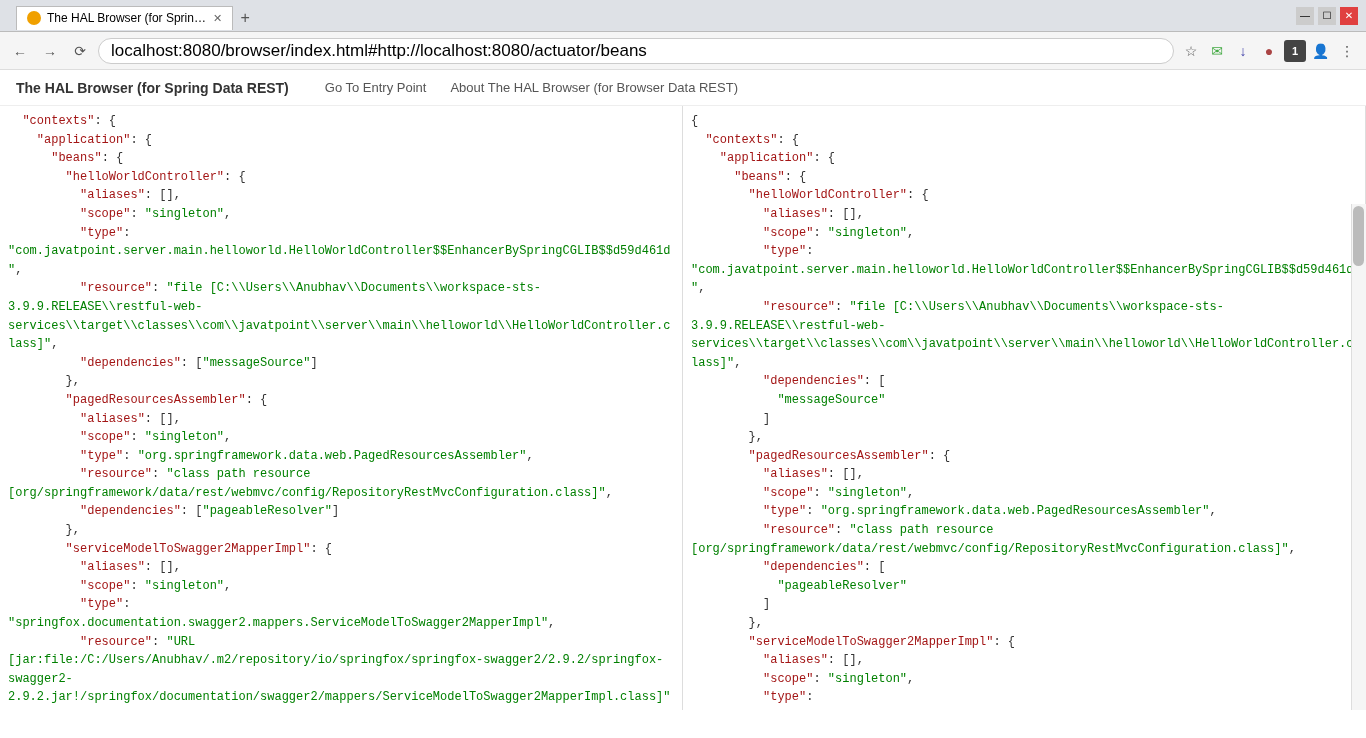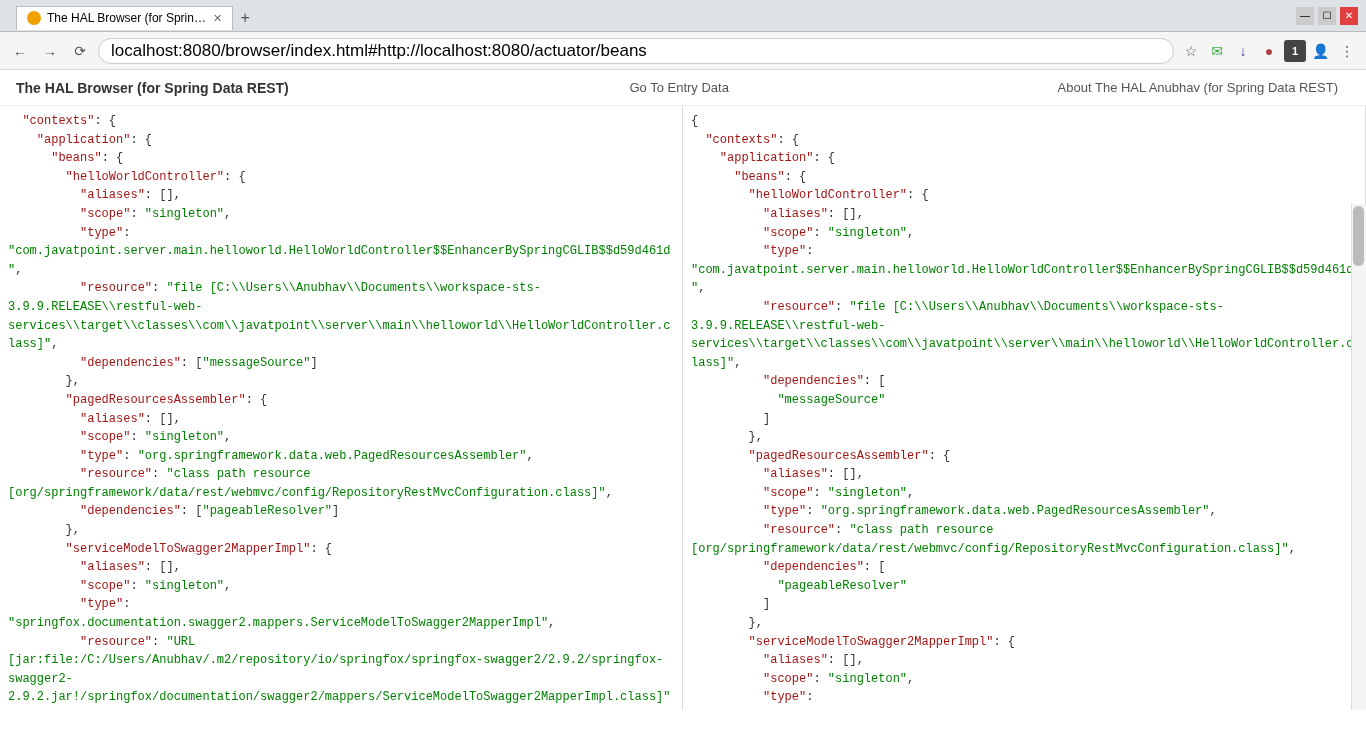--- a/index.html
+++ b/index.html
@@ -106,21 +106,20 @@
 
     
     .app-header {
       background: #fff;
       border-bottom: 1px solid #eee;
       height: 36px;
       display: flex;
       align-items: center;
       padding: 0 16px;
       gap: 0;
-      justify-content: space-between;
     }
     .app-title {
       font-size: 14px;
       font-weight: bold;
       color: #333;
       margin-right: 24px;
     }
     .nav-link {
       font-size: 13px;
       color: #555;
@@ -202,22 +201,22 @@
     <div class="browser-action-btn" style="color:#44a;">↓</div>
     <div class="browser-action-btn" style="color:#a44;">●</div>
     <div class="browser-action-btn" style="background:#444;color:#fff;border-radius:3px;font-size:11px;font-weight:bold;">1</div>
     <div class="browser-action-btn">👤</div>
     <div class="browser-action-btn">⋮</div>
   </div>
 </div>
 
 <div class="app-header">
   <span class="app-title">The HAL Browser (for Spring Data REST)</span>
-  <a class="nav-link">Go To Entry Data</a>
-  <a class="nav-link">About The HAL Anubhav (for Spring Data REST)</a>
+  <a class="nav-link">Go To Entry Point</a>
+  <a class="nav-link">About The HAL Browser (for Browser Data REST)</a>
 </div>
 
 <div class="content-area">
 
   <div class="pane">
     <pre><span class="json-punct">  </span><span class="json-key">"contexts"</span><span class="json-punct">: {</span>
 <span class="json-punct">    </span><span class="json-key">"application"</span><span class="json-punct">: {</span>
 <span class="json-punct">      </span><span class="json-key">"beans"</span><span class="json-punct">: {</span>
 <span class="json-punct">        </span><span class="json-key">"helloWorldController"</span><span class="json-punct">: {</span>
 <span class="json-punct">          </span><span class="json-key">"aliases"</span><span class="json-punct">: [],</span>

